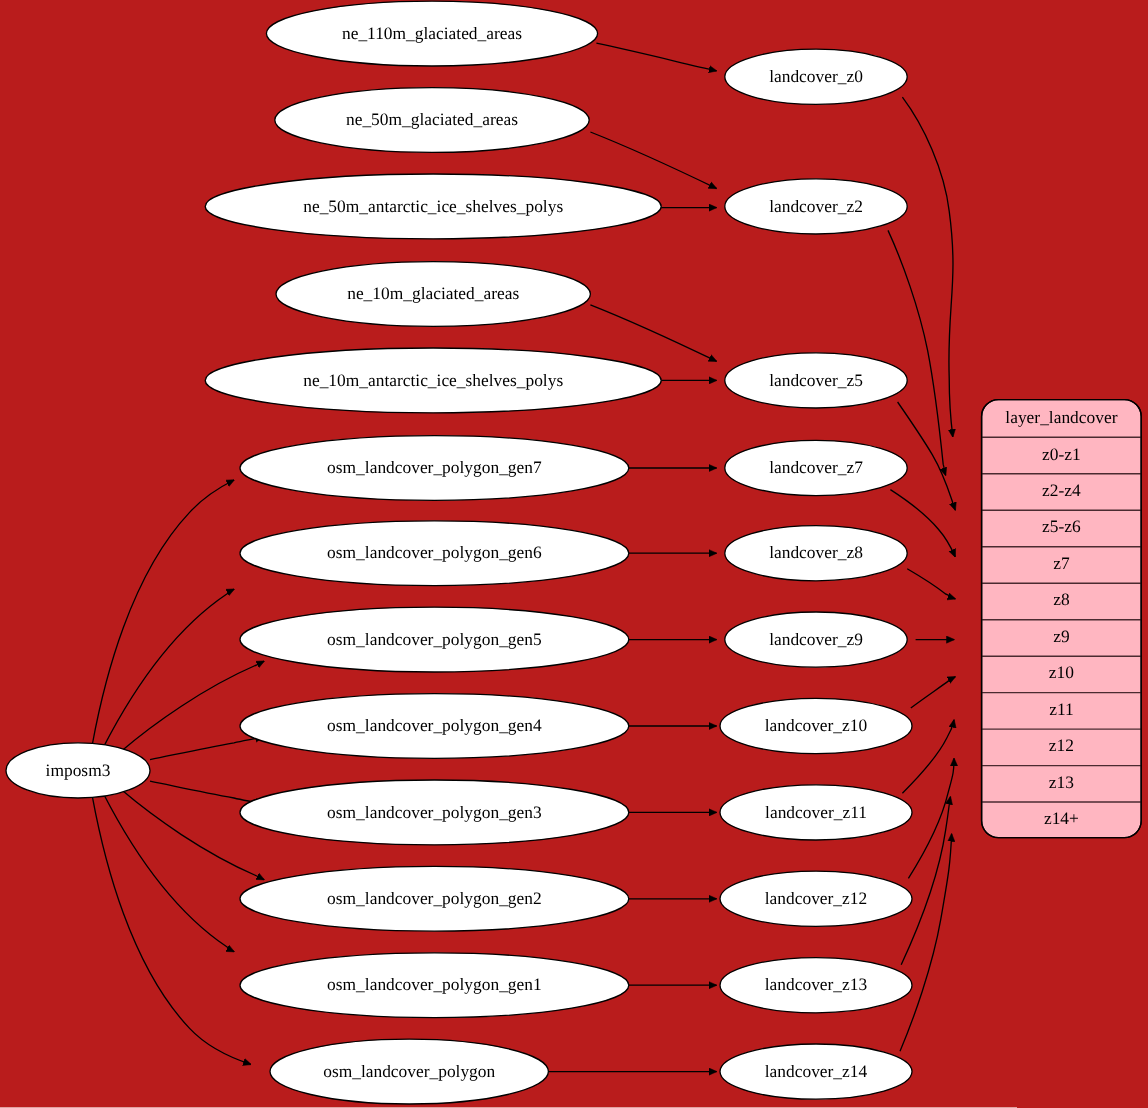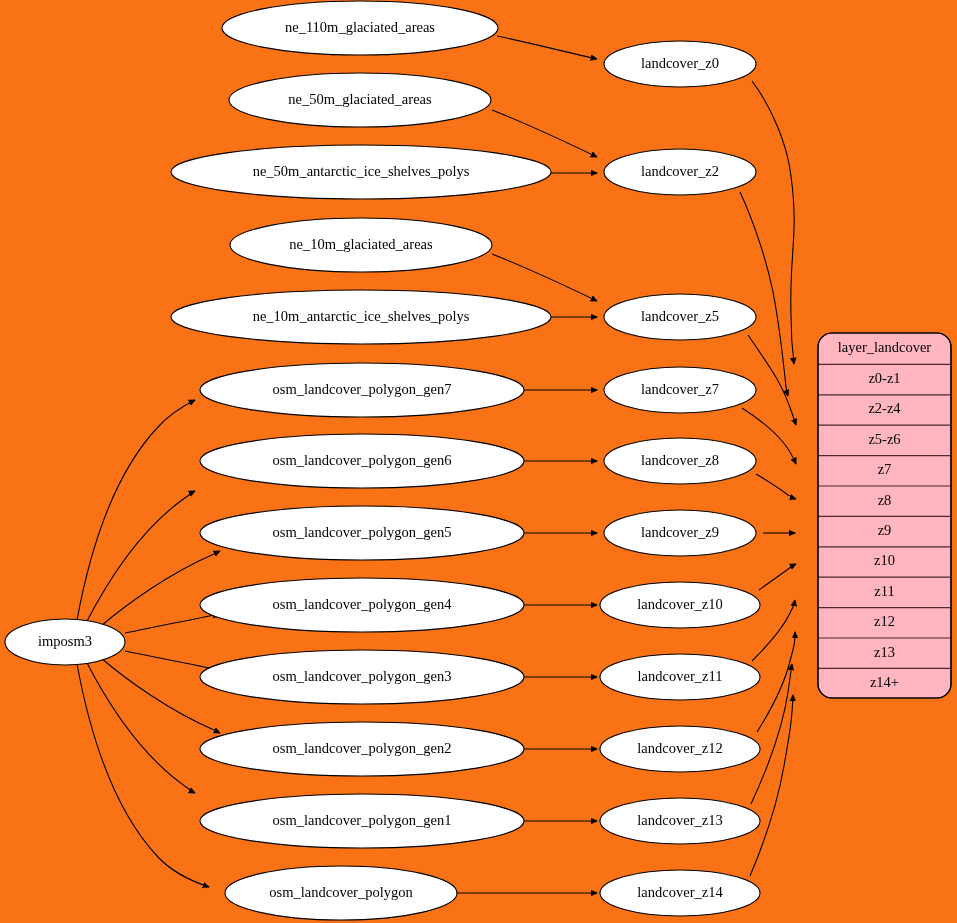--- a/index.html
+++ b/index.html
@@ -4,21 +4,21 @@
 <style>
   html, body {
     margin: 0;
     padding: 0;
     background: #ffffff;
   }
   #canvas-wrap {
     position: relative;
     width: 957px;
     height: 923px;
-    background: #f97316;
+    background: #b91c1c;
     overflow: hidden;
     font-family: "Liberation Serif", "DejaVu Serif", serif;
     text-align: right;
   }
   svg#graph {
     display: block;
     width: 957px;
     height: 923px;
   }
   .node-ellipse {

